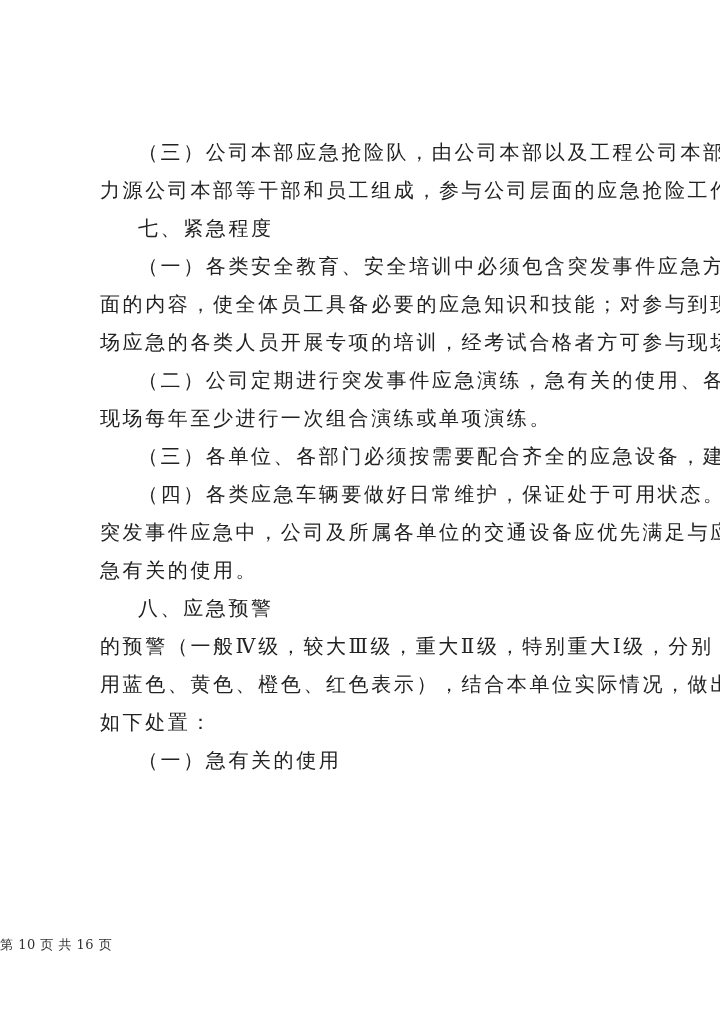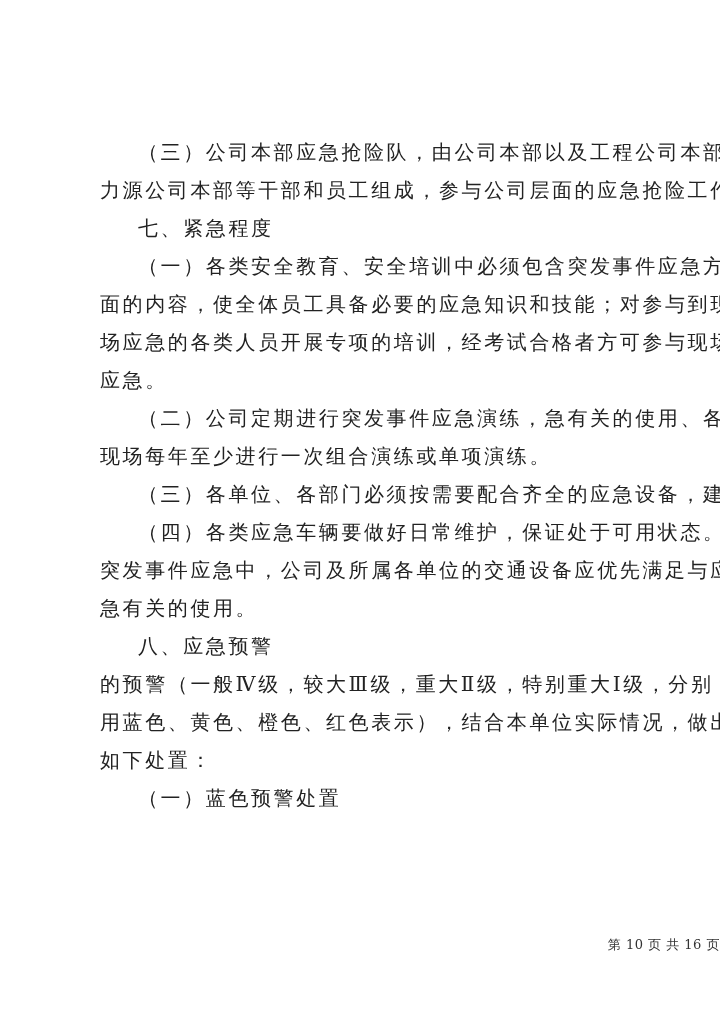--- a/index.html
+++ b/index.html
@@ -38,46 +38,45 @@
       overflow: visible;
     }
     .line.indent {
       padding-left: 38px;
     }
     .footer {
       position: absolute;
       left: 0;
       top: 936px;
       width: 720px;
-      text-align: right;
+      text-align: left;
       font-size: 13px;
       line-height: 18px;
       color: #333333;
       letter-spacing: 0.5px;
     }
   </style>
 </head>
 <body>
 
 <div class="page">
   <div class="body-text">
     <div class="line indent">（三）公司本部应急抢险队，由公司本部以及工程公司本部、</div>
     <div class="line">力源公司本部等干部和员工组成，参与公司层面的应急抢险工作。</div>
     <div class="line indent">七、紧急程度</div>
     <div class="line indent">（一）各类安全教育、安全培训中必须包含突发事件应急方</div>
     <div class="line">面的内容，使全体员工具备必要的应急知识和技能；对参与到现</div>
     <div class="line">场应急的各类人员开展专项的培训，经考试合格者方可参与现场</div>
-    <div class="line">应急。</div>
     <div class="line indent">（二）公司定期进行突发事件应急演练，急有关的使用、各</div>
     <div class="line">现场每年至少进行一次组合演练或单项演练。</div>
     <div class="line indent">（三）各单位、各部门必须按需要配合齐全的应急设备，建</div>
     <div class="line indent">（四）各类应急车辆要做好日常维护，保证处于可用状态。</div>
     <div class="line">突发事件应急中，公司及所属各单位的交通设备应优先满足与应</div>
     <div class="line">急有关的使用。</div>
     <div class="line indent">八、应急预警</div>
     <div class="line">的预警（一般Ⅳ级，较大Ⅲ级，重大Ⅱ级，特别重大Ⅰ级，分别</div>
     <div class="line">用蓝色、黄色、橙色、红色表示），结合本单位实际情况，做出</div>
     <div class="line">如下处置：</div>
-    <div class="line indent">（一）蓝色预警处置</div>
+    <div class="line indent">（一）急有关的使用</div>
   </div>
 
   <div class="footer">第 10 页  共 16 页</div>
 </div>
 
 </body></html>

